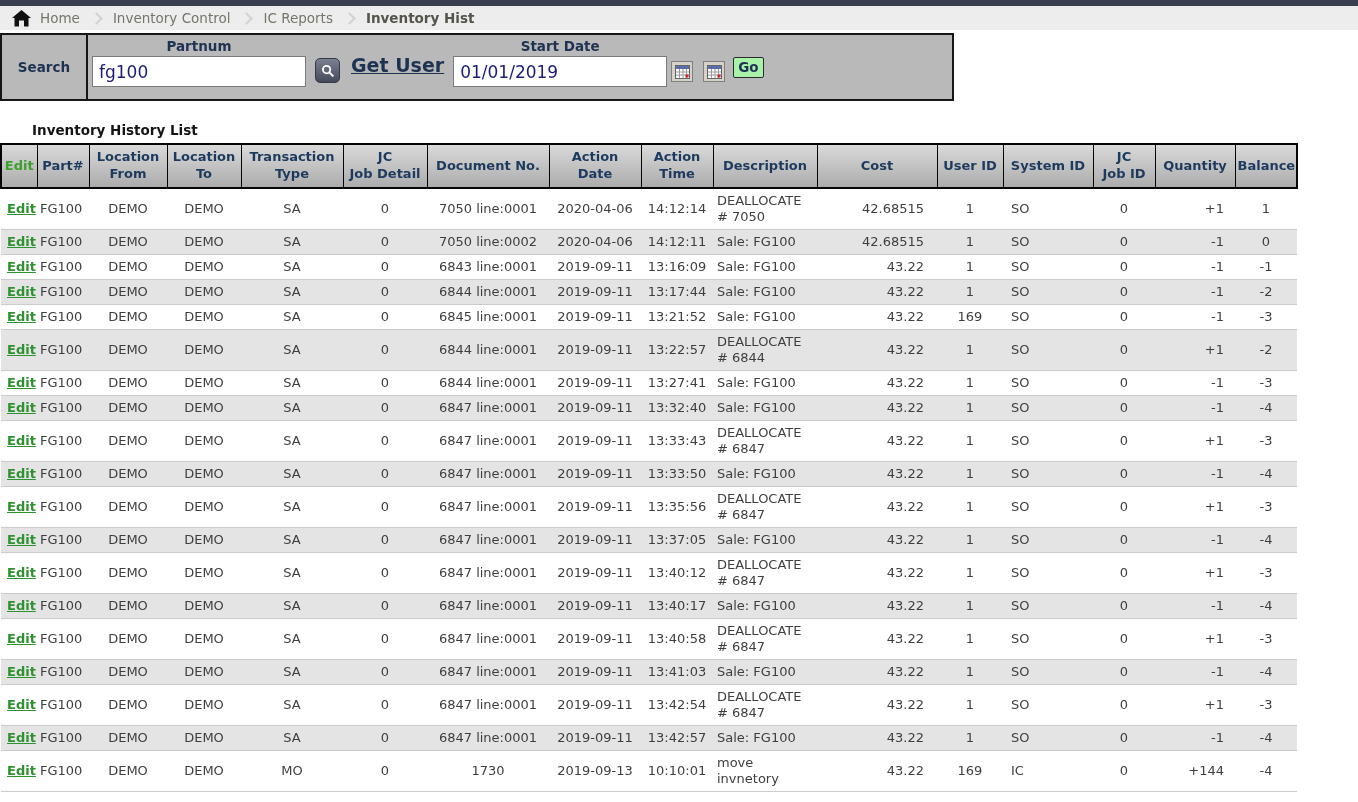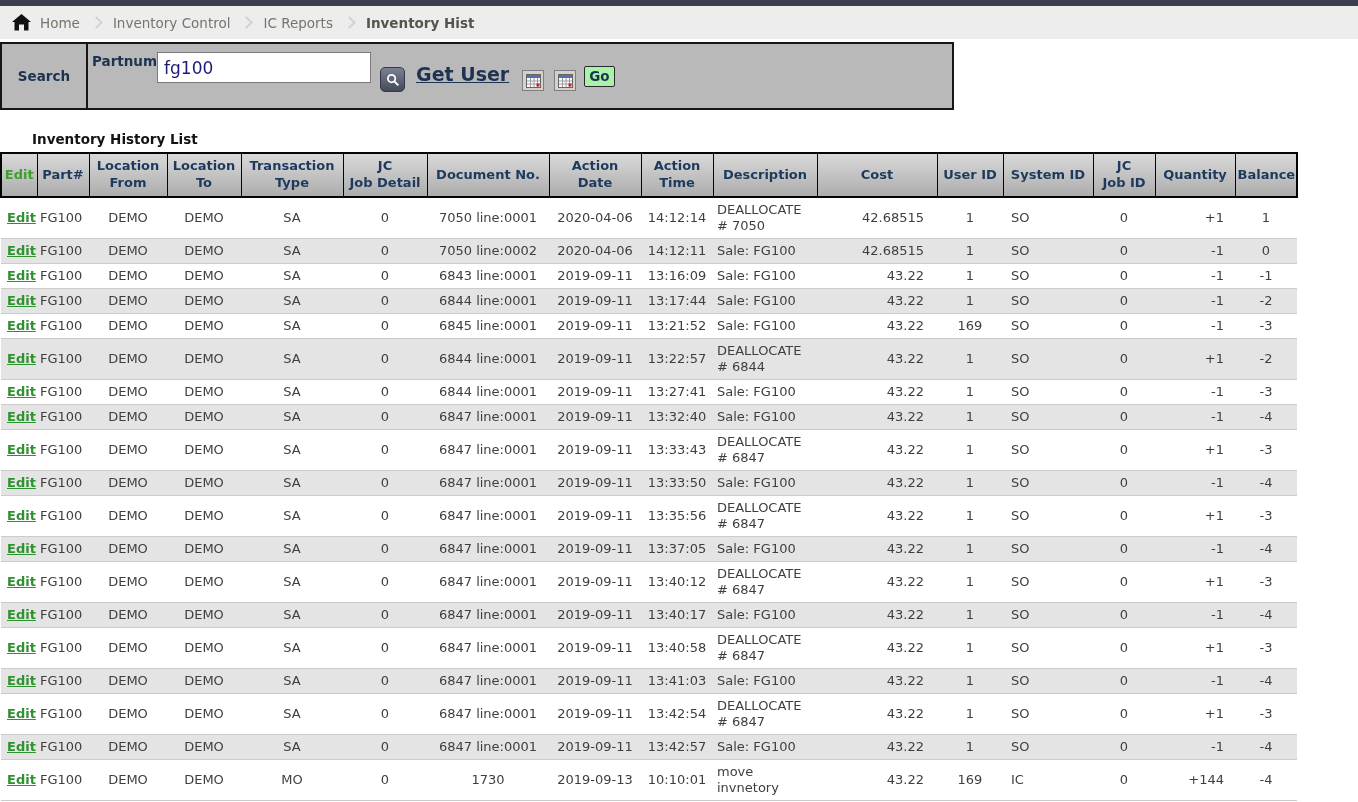--- a/index.html
+++ b/index.html
@@ -4,41 +4,41 @@
 <style>
   * { box-sizing: border-box; }
   html,body { margin:0; padding:0; }
   body {
     width:1358px; height:802px; overflow:hidden; background:#ffffff;
     font-family:"DejaVu Sans", sans-serif; font-size:13px;
   }
   .topbar { height:6px; background:#3a3f50; }
   
   .breadcrumb {
-    height:33px; background:#ededed; display:flex; align-items:center;
+    height:24px; background:#ededed; display:flex; align-items:center;
     padding:0 12px; gap:9px;
   }
   .home-ic { display:flex; align-items:center; }
   .crumb { color:#75756b; font-size:13.5px; text-decoration:none; cursor:pointer; }
   .crumb.active { color:#55544c; font-weight:bold; }
   .chev {
     width:9px; height:9px; border-top:2px solid #d2d2d2; border-right:2px solid #d2d2d2;
     transform:rotate(45deg); margin:0 3px; flex:0 0 auto;
   }
   
   .search-panel {
     width:954px; margin-top:3px; border:2px solid #161616; background:#b9b9b9;
     display:flex; height:68px;
   }
   .search-label {
     width:86px; border-right:2px solid #161616; display:flex; align-items:center;
     justify-content:center; font-weight:bold; color:#1e3252; font-size:13.5px;
   }
   .search-body { flex:1; display:flex; align-items:flex-start; padding:2px 4px 0 4px; }
-  .field-group { display:flex; flex-direction:row;margin-top:6px; }
+  .field-group { display:flex; flex-direction:column; }
   .field-label {
     text-align:center; font-weight:bold; color:#1e3252; font-size:13.5px;
     padding:1px 0 2px 0;
   }
   .txt {
     height:31px; border:1px solid #7b7b7b; font-size:17px; color:#1c1c78;
     padding:0 6px; font-family:inherit; background:#fff;
   }
   .partnum { width:214px; }
   .date { width:214px; }
@@ -113,20 +113,24 @@
       <div class="field-label">Partnum</div>
       <input class="txt partnum" type="text" value="fg100" style="">
     </div>
     <button class="mag-btn">
       <svg width="14" height="14" viewBox="0 0 14 14">
         <circle cx="5.6" cy="5.6" r="3.7" fill="none" stroke="#ffffff" stroke-width="1.8"></circle>
         <line x1="8.6" y1="8.6" x2="12.4" y2="12.4" stroke="#ffffff" stroke-width="2"></line>
       </svg>
     </button>
     <a class="getuser">Get User</a>
+    <div class="field-group">
+      <div class="field-label">Start Date</div>
+      <input class="txt date" type="text" value="01/01/2019" style="">
+    </div>
     <button class="cal-btn">
       <svg width="15" height="14" viewBox="0 0 15 14">
         <rect x="0.5" y="0.5" width="14" height="13" fill="#ffffff" stroke="#666666"></rect>
         <rect x="1" y="1" width="13" height="3" fill="#5a6fae"></rect>
         <path d="M1 7 H14 M1 10 H14 M4.5 4 V13 M8 4 V13 M11.5 4 V13" stroke="#9a9a9a" stroke-width="1" fill="none"></path>
         <rect x="10.5" y="9.5" width="3" height="3" fill="#cc2222"></rect>
       </svg>
     </button>
     <button class="cal-btn">
       <svg width="15" height="14" viewBox="0 0 15 14">

